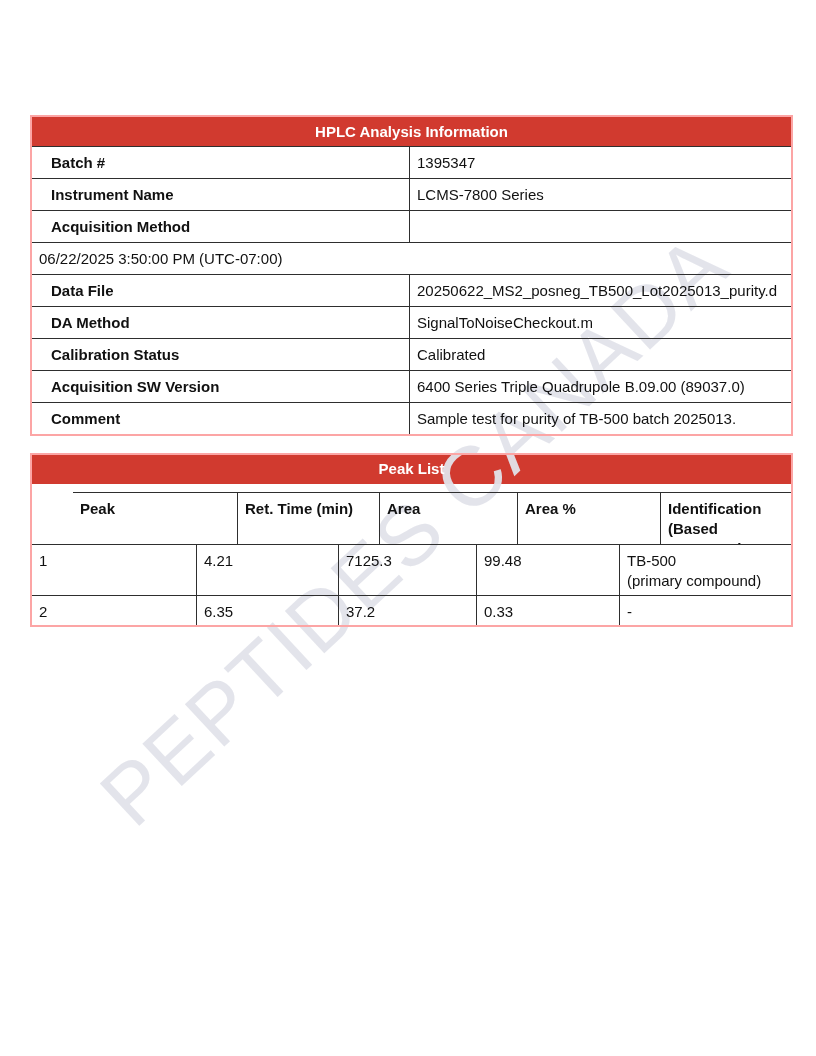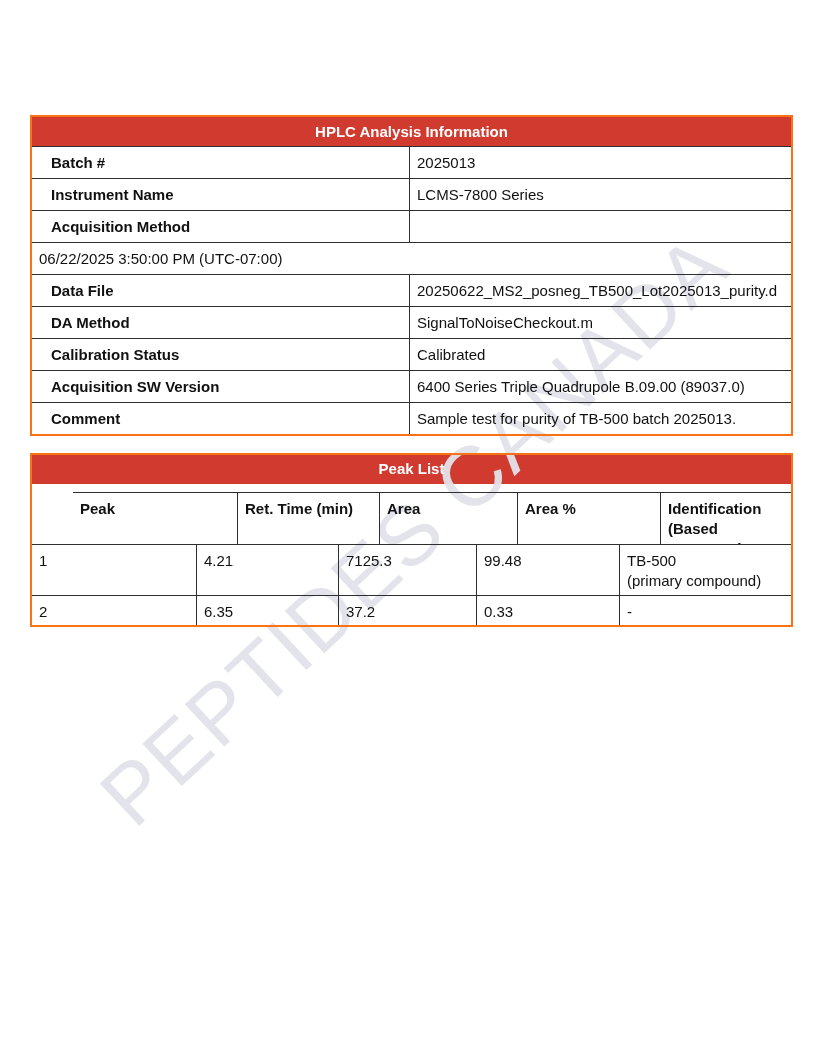--- a/index.html
+++ b/index.html
@@ -44,21 +44,21 @@
     pointer-events: none;
   }
 
   
   .tbl {
     position: absolute;
     left: 30px;
     width: 763px;
     z-index: 2;
     box-sizing: border-box;
-    border: 2px solid #f97316;
+    border: 2px solid #fca5a5;
     background: transparent;
     font-size: 15px;
   }
   .tbl.info { top: 115px; }
   .tbl.peak { top: 453px; }
 
   .band-title {
     height: 29px;
     line-height: 29px;
     text-align: center;
@@ -124,21 +124,21 @@
   <div class="band-bg info"></div>
   <div class="band-bg peak"></div>
 
   <div class="watermark">PEPTIDES CANADA</div>
 
   <div class="tbl info">
     <div class="band-title">HPLC Analysis Information</div>
 
     <div class="irow">
       <div class="lbl">Batch #</div>
-      <div class="val">2025013</div>
+      <div class="val">1395347</div>
     </div>
     <div class="irow">
       <div class="lbl">Instrument Name</div>
       <div class="val">LCMS-7800 Series</div>
     </div>
     <div class="irow">
       <div class="lbl">Acquisition Method</div>
     </div>
     <div class="irow">
       <div class="val">06/22/2025 3:50:00 PM (UTC-07:00)</div>

